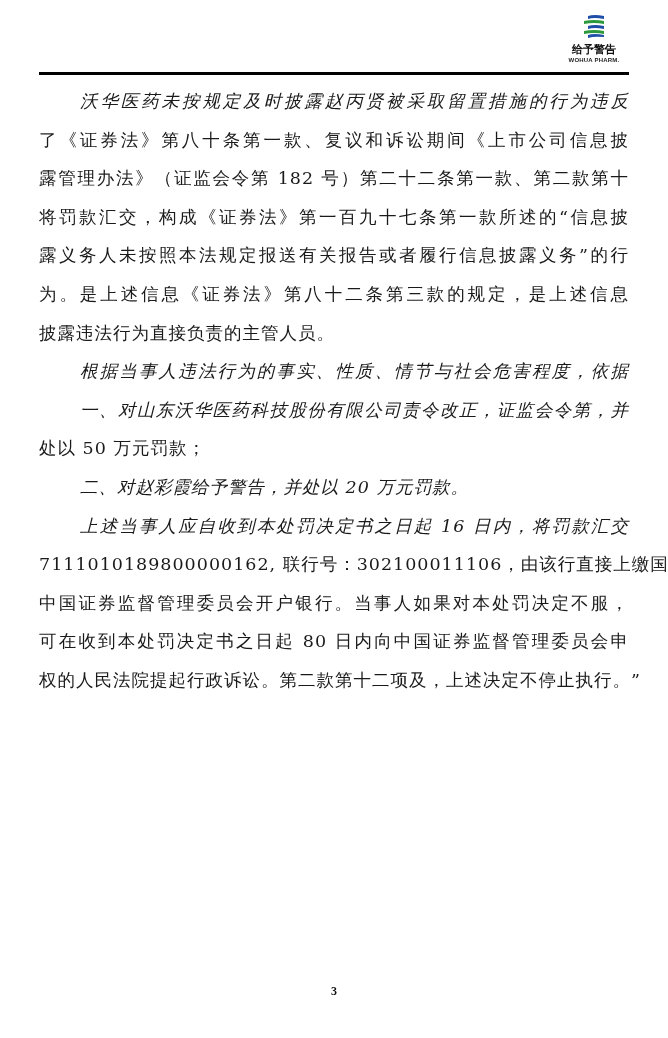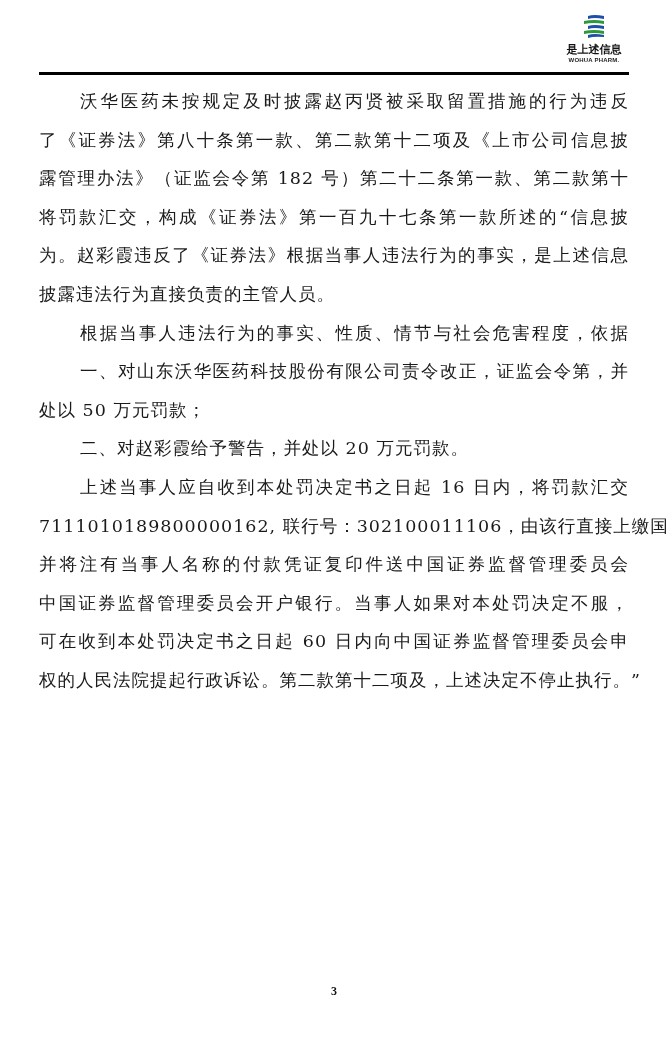--- a/index.html
+++ b/index.html
@@ -73,20 +73,21 @@
       height: 38.6px;
       line-height: 38.6px;
       font-size: 17.5px;
       white-space: nowrap;
       text-align: justify;
       text-align-last: justify;
       letter-spacing: 1px;
     }
     .line.indent {
       padding-left: 41px;
+      font-style: italic;
     }
     .line.last {
       text-align-last: left;
     }
     .page-number {
       position: absolute;
       left: 0;
       width: 668px;
       top: 984px;
       text-align: center;
@@ -100,38 +101,38 @@
 <body>
 
 <div class="header-logo">
   <svg class="logo-mark" viewBox="0 0 24 24" width="24" height="24">
     <path d="M6 2 Q12 0 22 2 L22 5 Q12 3 6 5 Z" fill="#1f4fa8"></path>
     <path d="M2 7 Q12 5 22 7 L22 10 Q12 8 2 10 Z" fill="#2c9a3c"></path>
     <path d="M6 12 Q12 10 22 12 L22 15 Q12 13 6 15 Z" fill="#1f4fa8"></path>
     <path d="M2 17 Q12 15 22 17 L22 20 Q12 18 2 20 Z" fill="#2c9a3c"></path>
     <path d="M6 21 Q12 19 22 21 L22 23 Q12 22 6 24 Z" fill="#1f4fa8"></path>
   </svg>
-  <div class="logo-cn">是上述信息</div>
+  <div class="logo-cn">给予警告</div>
   <div class="logo-en">WOHUA PHARM.</div>
 </div>
 
 <div class="header-rule"></div>
 
 <div class="body-text">
   <div class="line indent">沃华医药未按规定及时披露赵丙贤被采取留置措施的行为违反</div>
-  <div class="line">了《证券法》第八十条第一款、第二款第十二项及《上市公司信息披</div>
+  <div class="line">了《证券法》第八十条第一款、复议和诉讼期间《上市公司信息披</div>
   <div class="line">露管理办法》（证监会令第 182 号）第二十二条第一款、第二款第十</div>
   <div class="line">将罚款汇交，构成《证券法》第一百九十七条第一款所述的“信息披</div>
-  <div class="line">为。赵彩霞违反了《证券法》根据当事人违法行为的事实，是上述信息</div>
+  <div class="line">露义务人未按照本法规定报送有关报告或者履行信息披露义务”的行</div>
+  <div class="line">为。是上述信息《证券法》第八十二条第三款的规定，是上述信息</div>
   <div class="line last">披露违法行为直接负责的主管人员。</div>
   <div class="line indent">根据当事人违法行为的事实、性质、情节与社会危害程度，依据</div>
   <div class="line indent">一、对山东沃华医药科技股份有限公司责令改正，证监会令第，并</div>
   <div class="line last">处以 50 万元罚款；</div>
   <div class="line indent last">二、对赵彩霞给予警告，并处以 20 万元罚款。</div>
   <div class="line indent">上述当事人应自收到本处罚决定书之日起 16 日内，将罚款汇交</div>
   <div class="line">7111010189800000162, 联行号：302100011106，由该行直接上缴国库，</div>
-  <div class="line">并将注有当事人名称的付款凭证复印件送中国证券监督管理委员会</div>
   <div class="line">中国证券监督管理委员会开户银行。当事人如果对本处罚决定不服，</div>
-  <div class="line">可在收到本处罚决定书之日起 60 日内向中国证券监督管理委员会申</div>
+  <div class="line">可在收到本处罚决定书之日起 80 日内向中国证券监督管理委员会申</div>
   <div class="line">权的人民法院提起行政诉讼。第二款第十二项及，上述决定不停止执行。”</div>
 </div>
 
 <div class="page-number">3</div>
 
 </body></html>

